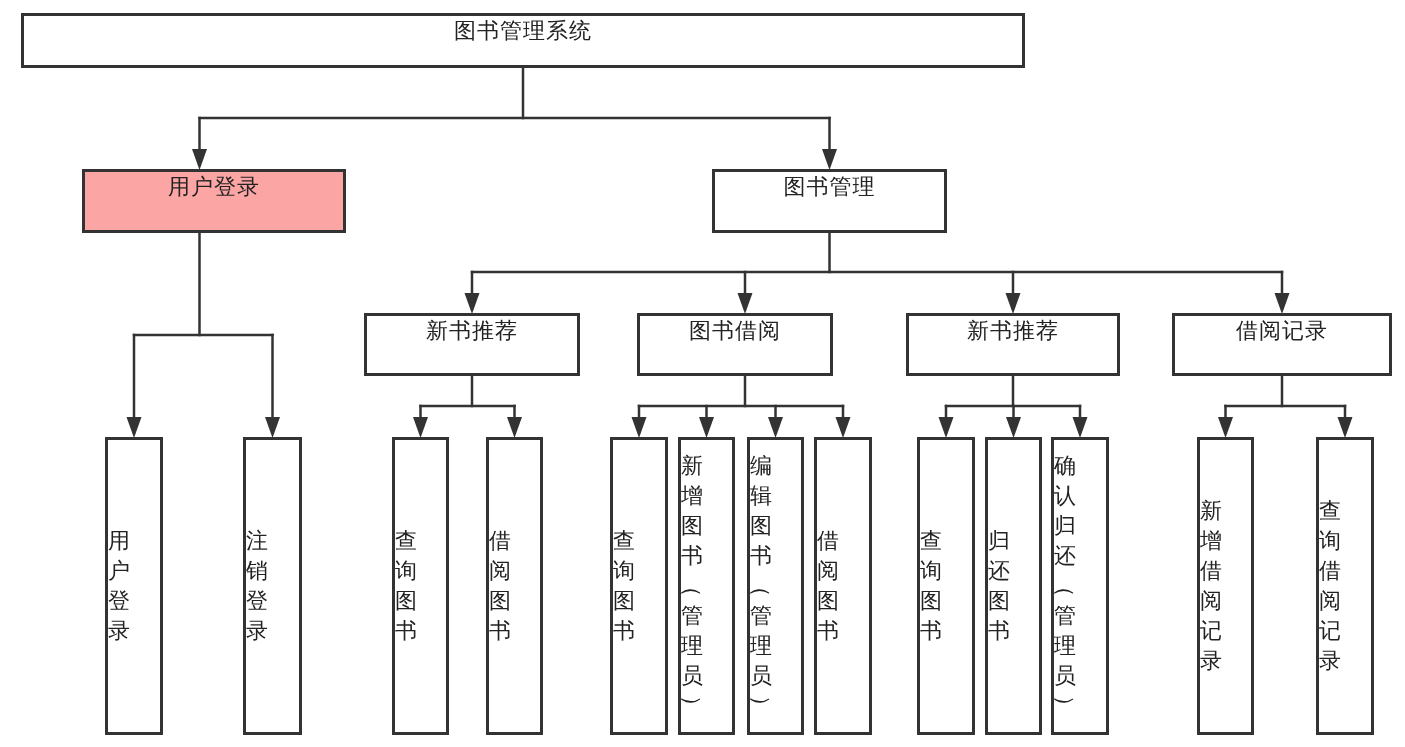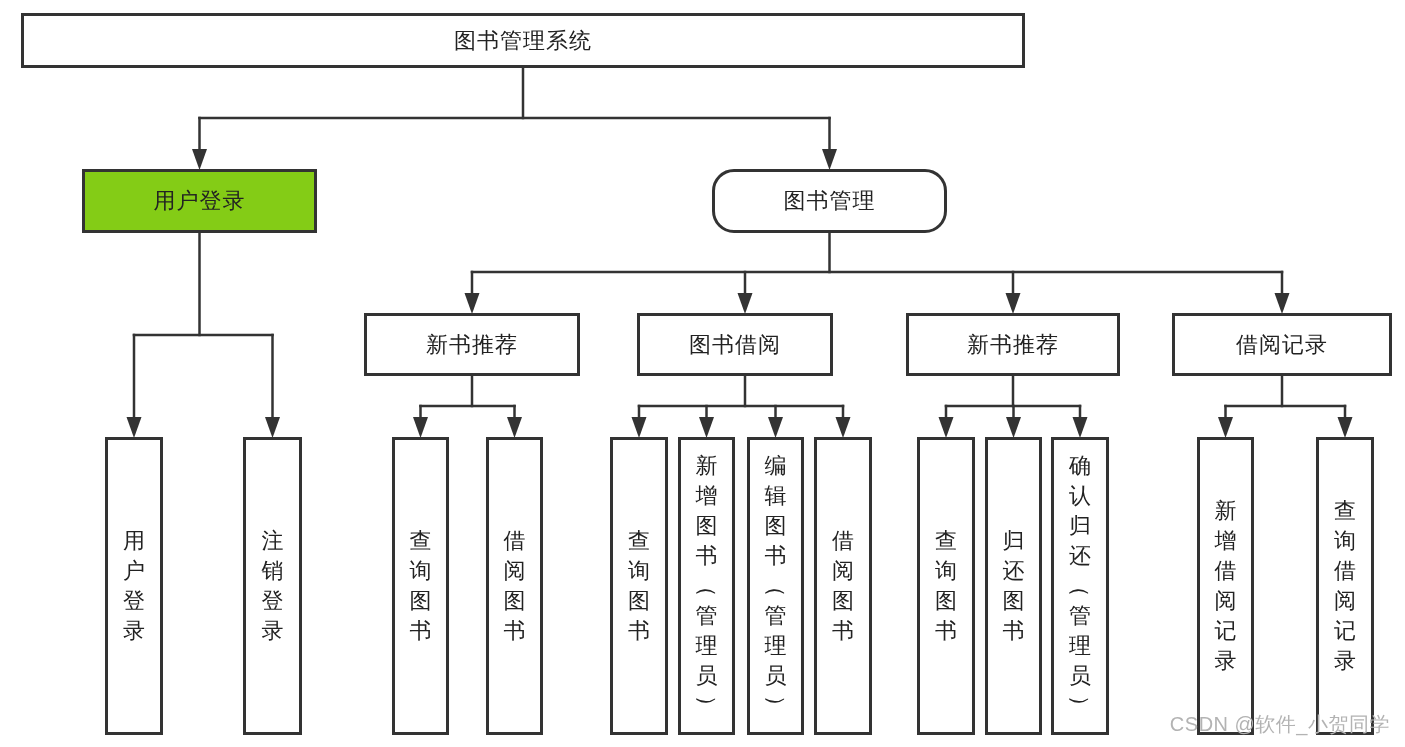--- a/index.html
+++ b/index.html
@@ -21,21 +21,21 @@
     top: 0;
     z-index: 0;
   }
   .node {
     position: absolute;
     box-sizing: border-box;
     background: #ffffff;
     border: 3px solid #333333;
     color: #222222;
     display: flex;
-    align-items: center;
+    align-items: flex-start;
     justify-content: center;
     z-index: 1;
   }
   .node.horizontal .hlabel {
     font-size: 22px;
     letter-spacing: 1px;
     white-space: nowrap;
   }
   .node.vertical {
     flex-direction: column;
@@ -112,28 +112,27 @@
       <polygon points="1006,417 1021,417 1013.5,438" fill="#333333"></polygon>
       <line x1="1080" y1="406" x2="1080" y2="420" stroke="#333333" stroke-width="2.5" stroke-linecap="square"></line>
       <polygon points="1072.5,417 1087.5,417 1080,438" fill="#333333"></polygon>
       <line x1="1282" y1="376" x2="1282" y2="406" stroke="#333333" stroke-width="2.5" stroke-linecap="square"></line>
       <line x1="1225.5" y1="406" x2="1345" y2="406" stroke="#333333" stroke-width="2.5" stroke-linecap="square"></line>
       <line x1="1225.5" y1="406" x2="1225.5" y2="420" stroke="#333333" stroke-width="2.5" stroke-linecap="square"></line>
       <polygon points="1218,417 1233,417 1225.5,438" fill="#333333"></polygon>
       <line x1="1345" y1="406" x2="1345" y2="420" stroke="#333333" stroke-width="2.5" stroke-linecap="square"></line>
       <polygon points="1337.5,417 1352.5,417 1345,438" fill="#333333"></polygon>
     </svg>
-  <div class="watermark" style="color: rgb(179, 179, 179);">CSDN @软件_小贺同学</div>
 <div class="node horizontal" style="left: 21px; top: 13px; width: 1004px; height: 55px; border-color: rgb(51, 51, 51); background: rgb(255, 255, 255); color: rgb(34, 34, 34);">
       <span class="hlabel">图书管理系统</span>
     </div>
-    <div class="node horizontal" style="left: 82px; top: 169px; width: 235px; height: 64px; border-color: rgb(51, 51, 51); background: #84cc16; color: rgb(34, 34, 34);">
+    <div class="node horizontal" style="left: 82px; top: 169px; width: 264px; height: 64px; border-color: rgb(51, 51, 51); background: #fca5a5; color: rgb(34, 34, 34);">
       <span class="hlabel">用户登录</span>
     </div>
-    <div class="node horizontal" style="left: 712px; top: 169px; width: 235px; height: 64px; border-color: rgb(51, 51, 51); background: rgb(255, 255, 255); color: rgb(34, 34, 34); border-radius: 22px;">
+    <div class="node horizontal" style="left: 712px; top: 169px; width: 235px; height: 64px; border-color: rgb(51, 51, 51); background: rgb(255, 255, 255); color: rgb(34, 34, 34);">
       <span class="hlabel">图书管理</span>
     </div>
     <div class="node horizontal" style="left: 364px; top: 313px; width: 216px; height: 63px; border-color: rgb(51, 51, 51); background: rgb(255, 255, 255); color: rgb(34, 34, 34);">
       <span class="hlabel">新书推荐</span>
     </div>
     <div class="node horizontal" style="left: 637px; top: 313px; width: 196px; height: 63px; border-color: rgb(51, 51, 51); background: rgb(255, 255, 255); color: rgb(34, 34, 34);">
       <span class="hlabel">图书借阅</span>
     </div>
     <div class="node horizontal" style="left: 906px; top: 313px; width: 214px; height: 63px; border-color: rgb(51, 51, 51); background: rgb(255, 255, 255); color: rgb(34, 34, 34);">
       <span class="hlabel">新书推荐</span>

